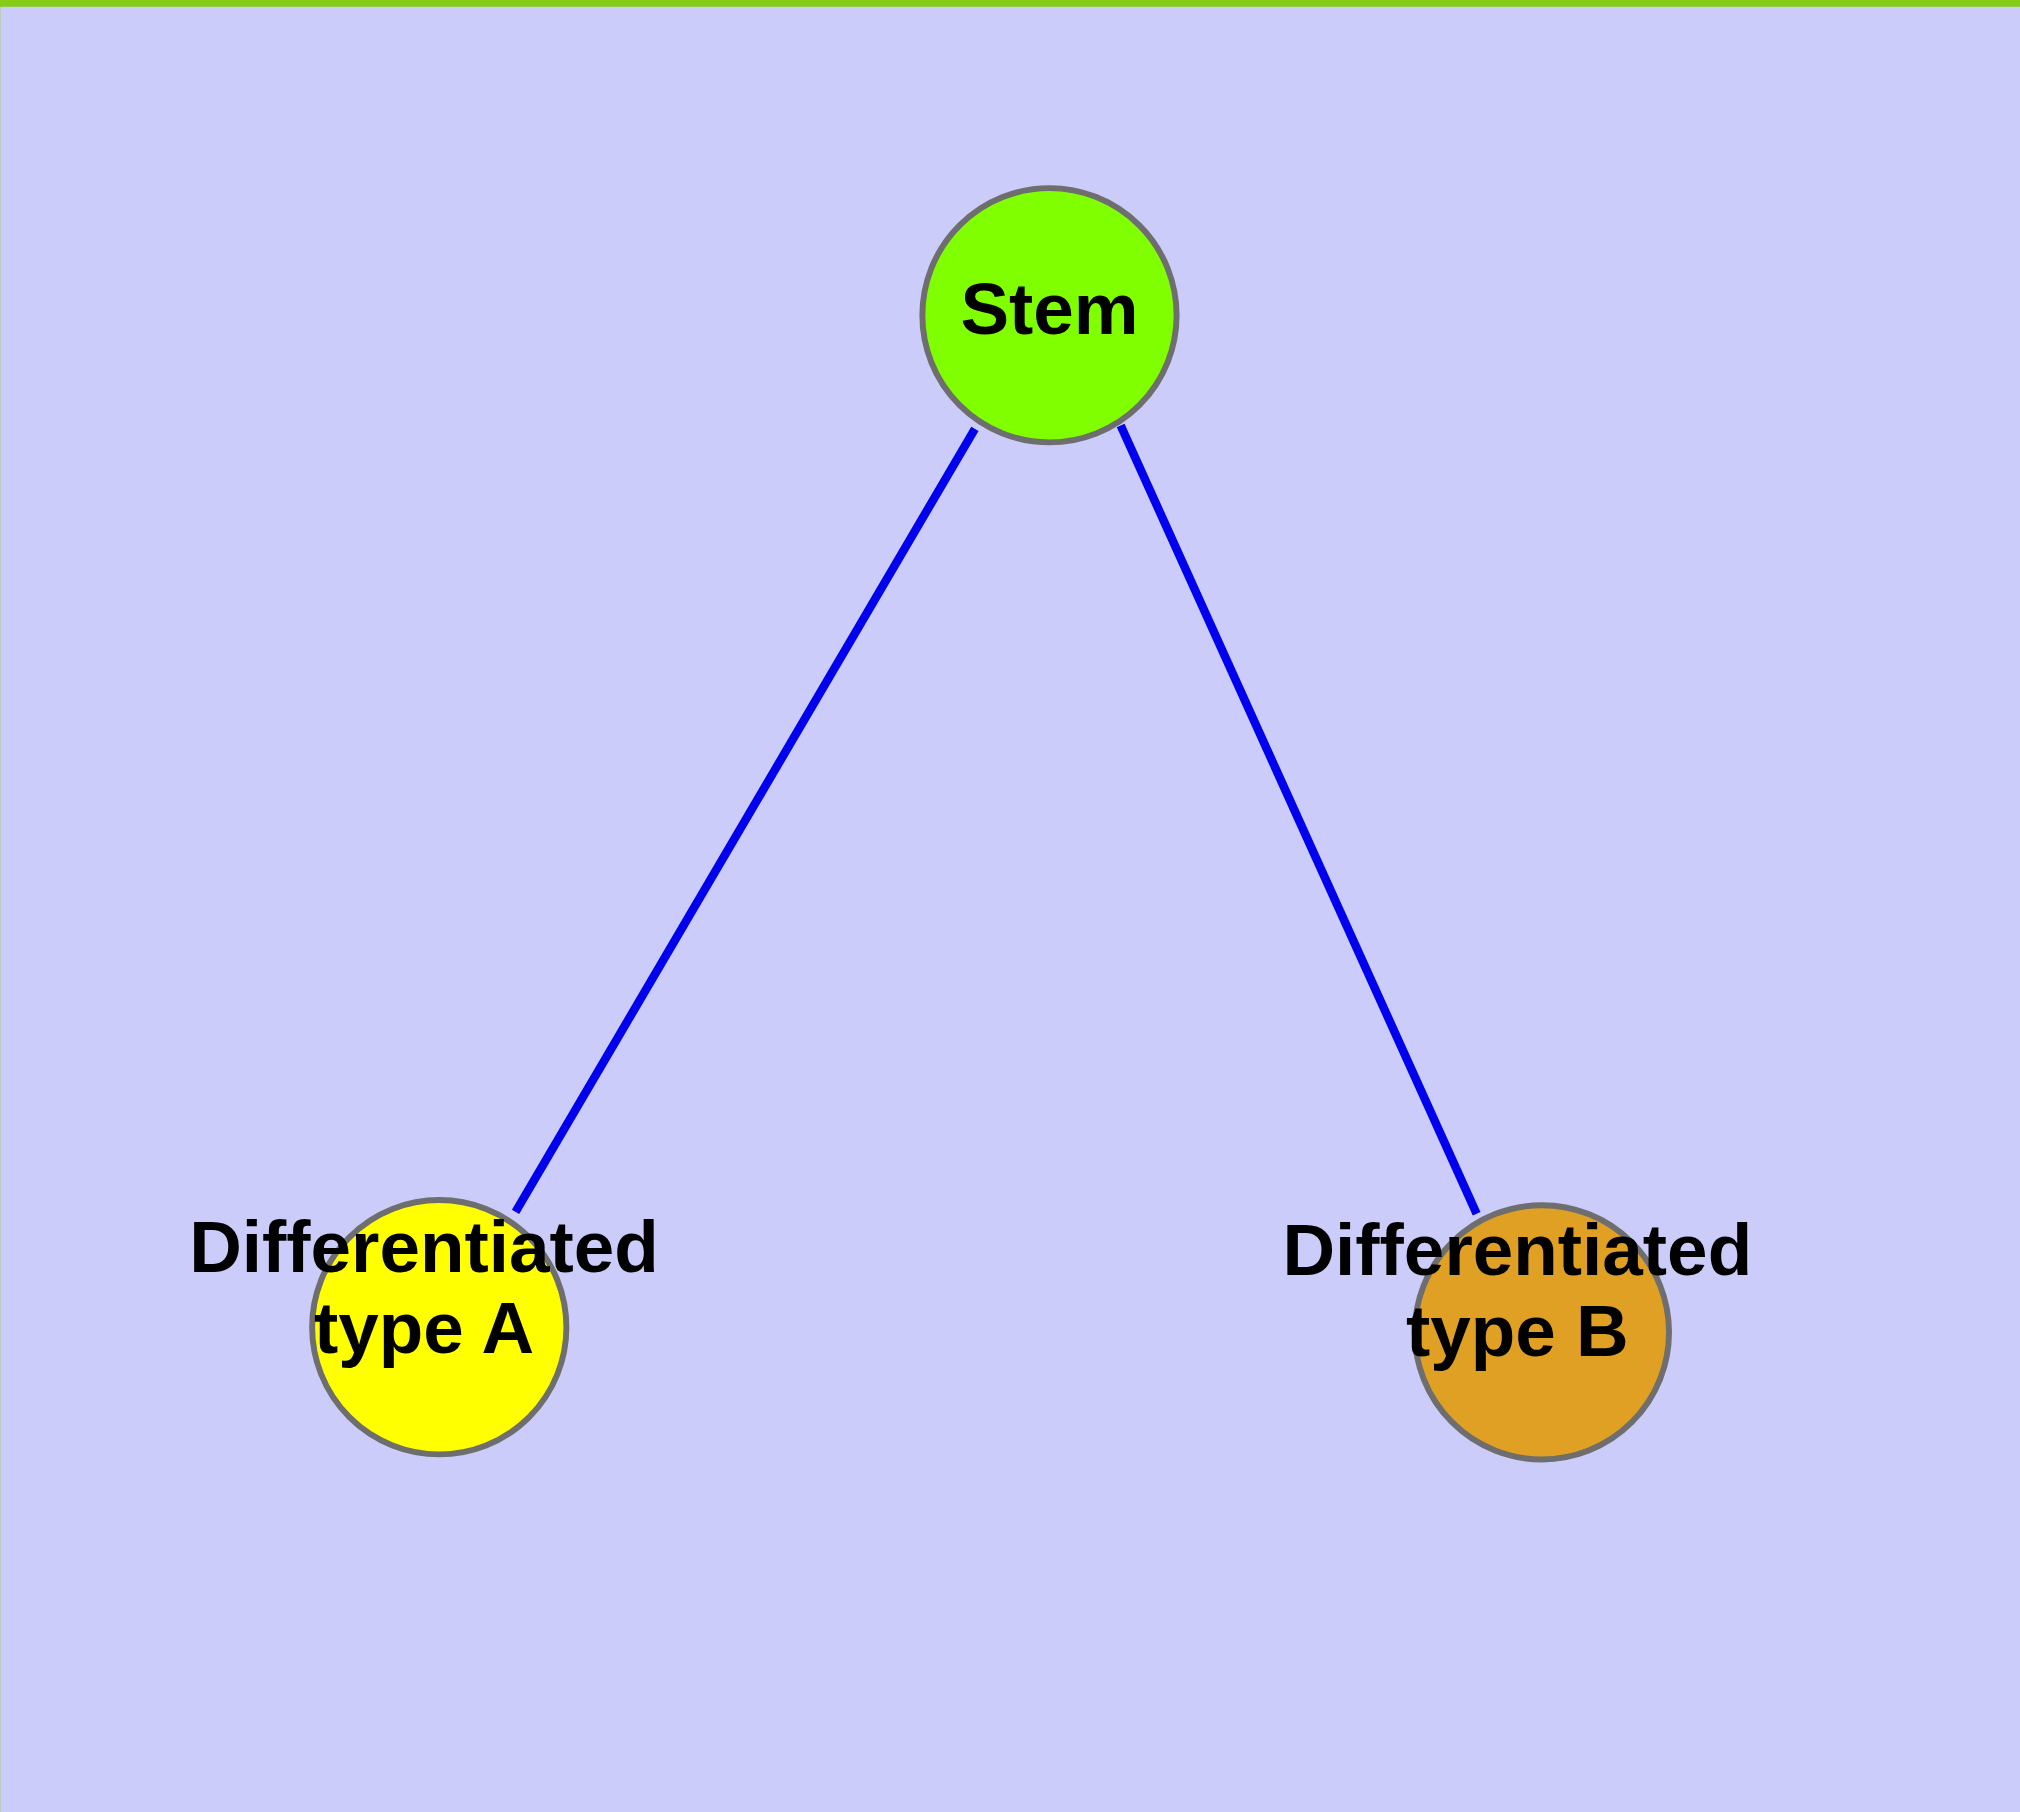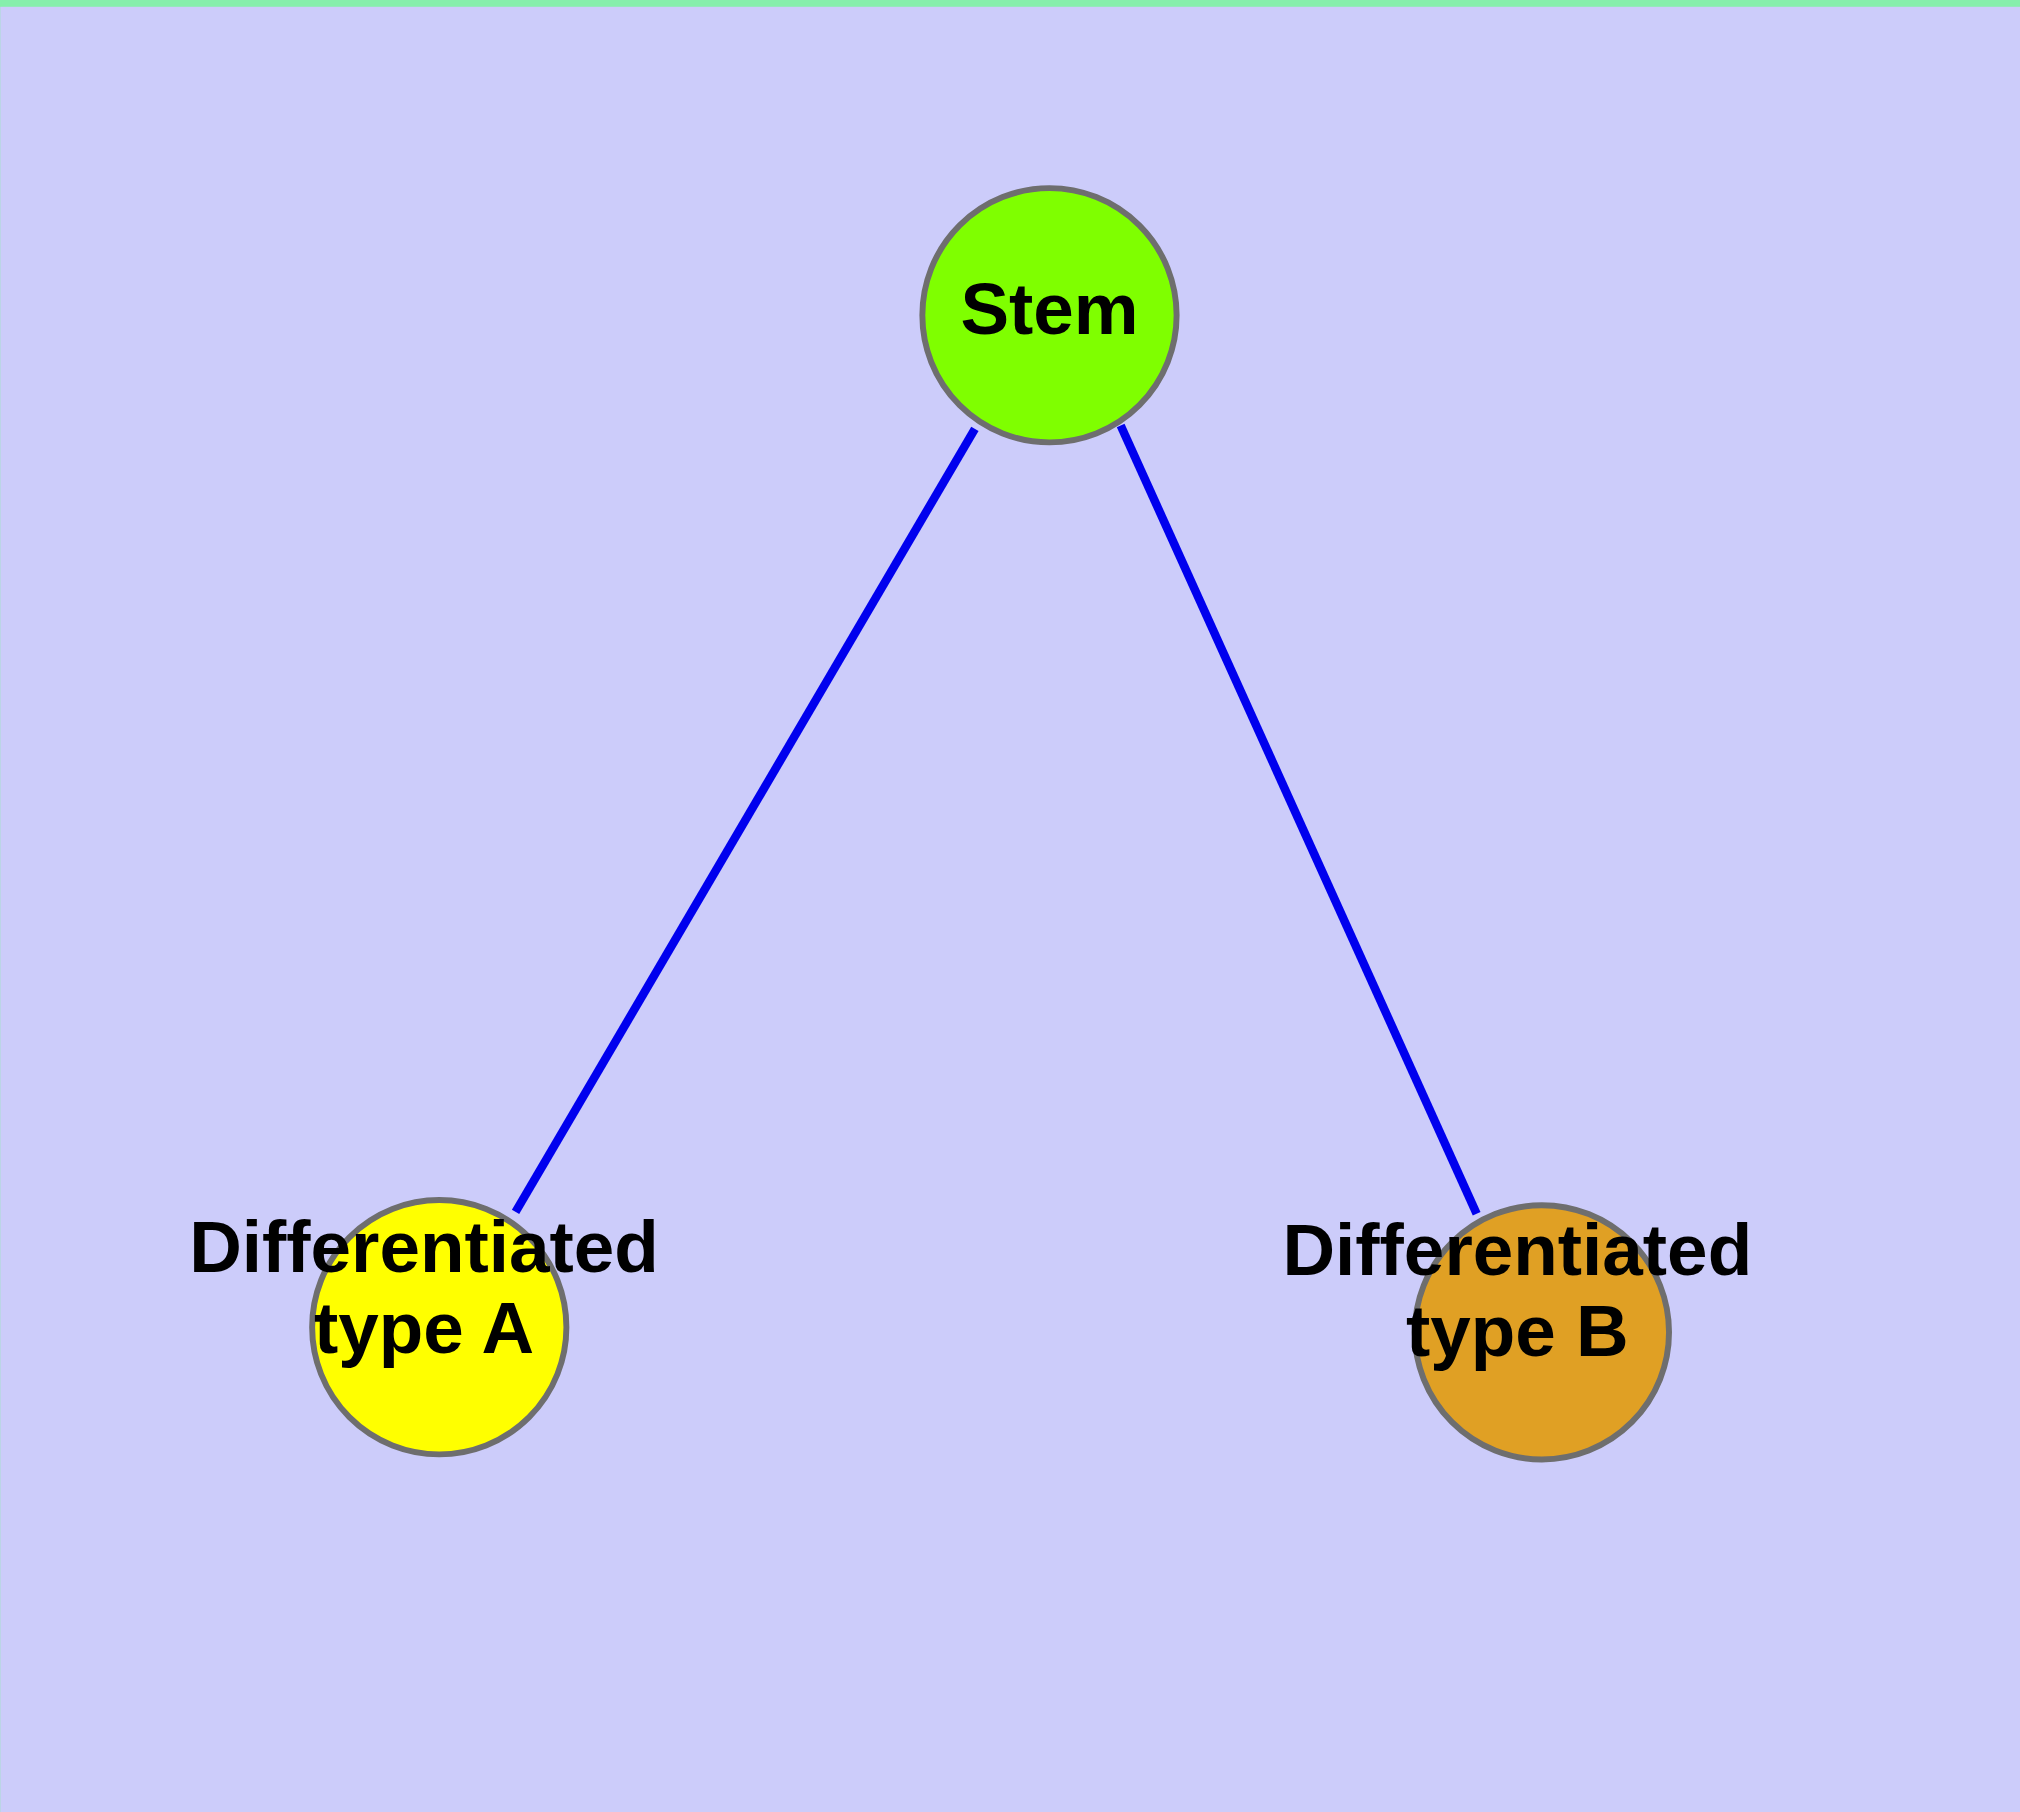--- a/index.html
+++ b/index.html
@@ -33,21 +33,21 @@
     font-weight: bold;
     fill: #000000;
     text-anchor: middle;
     dominant-baseline: middle;
     white-space: pre;
   }
 </style>
 </head>
 <body style="background: rgb(255, 255, 255);">
 
-<div id="graph-canvas" style="background: #86efac;">
+<div id="graph-canvas" style="background: #84cc16;">
   <svg id="graph-svg" viewBox="0 0 2384 2138" xmlns="http://www.w3.org/2000/svg">
 
     <rect id="bg-rect" x="0" y="8" width="2384" height="2130" fill="#ccccfa"></rect>
 
     <g id="edges-group">
         <line x1="1150" y1="506" x2="608" y2="1430" stroke="#0000ee" stroke-width="10" stroke-linecap="butt"></line>
         <line x1="1322" y1="502" x2="1742" y2="1432" stroke="#0000ee" stroke-width="10" stroke-linecap="butt"></line>
       </g>
     <g id="nodes-group">
         <g>

